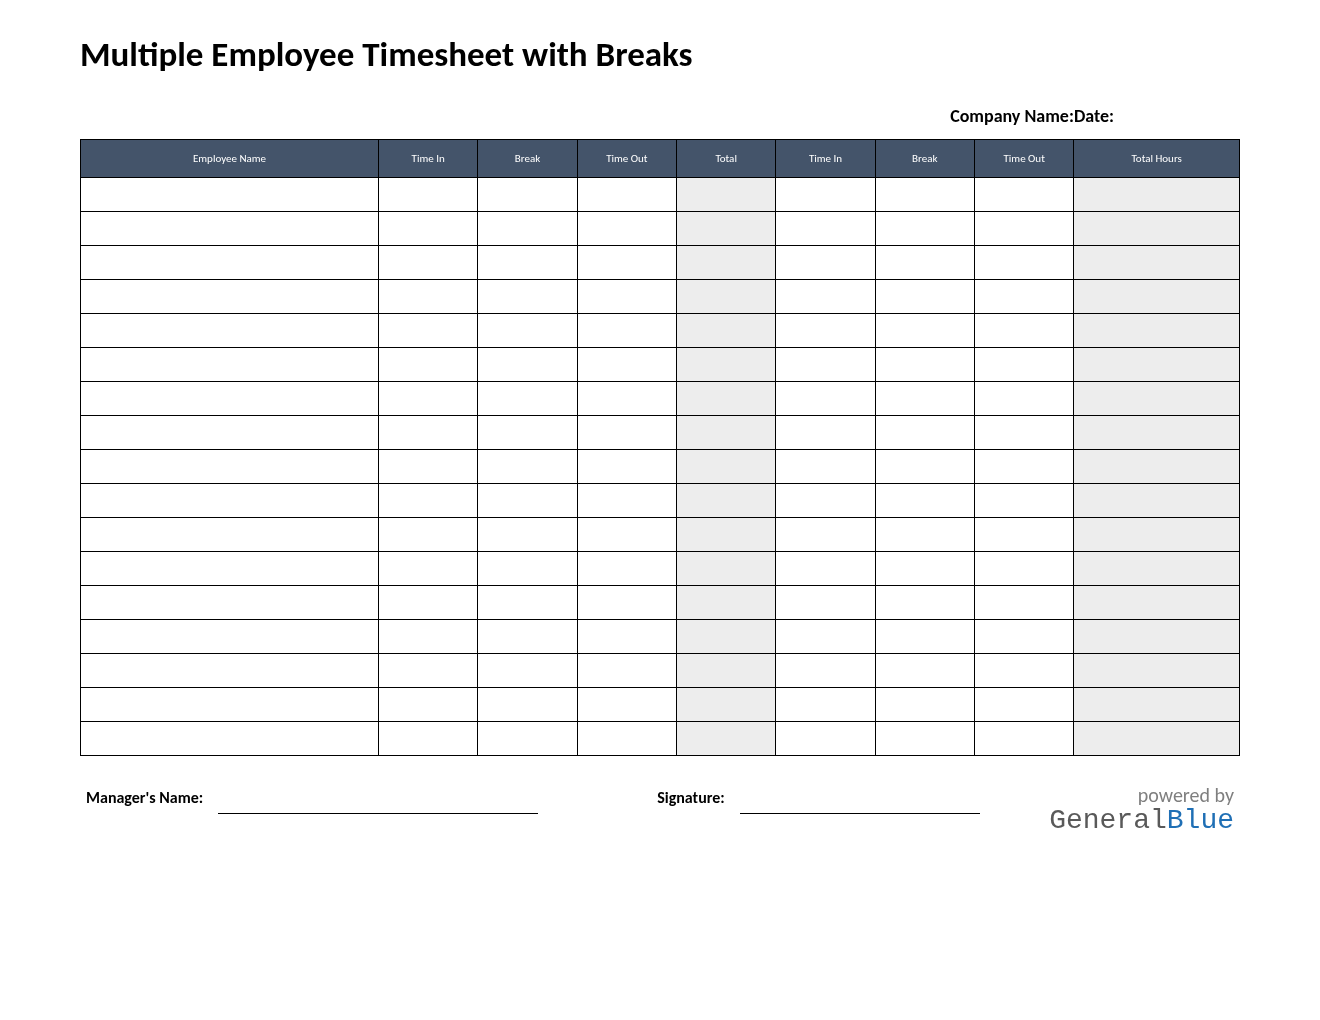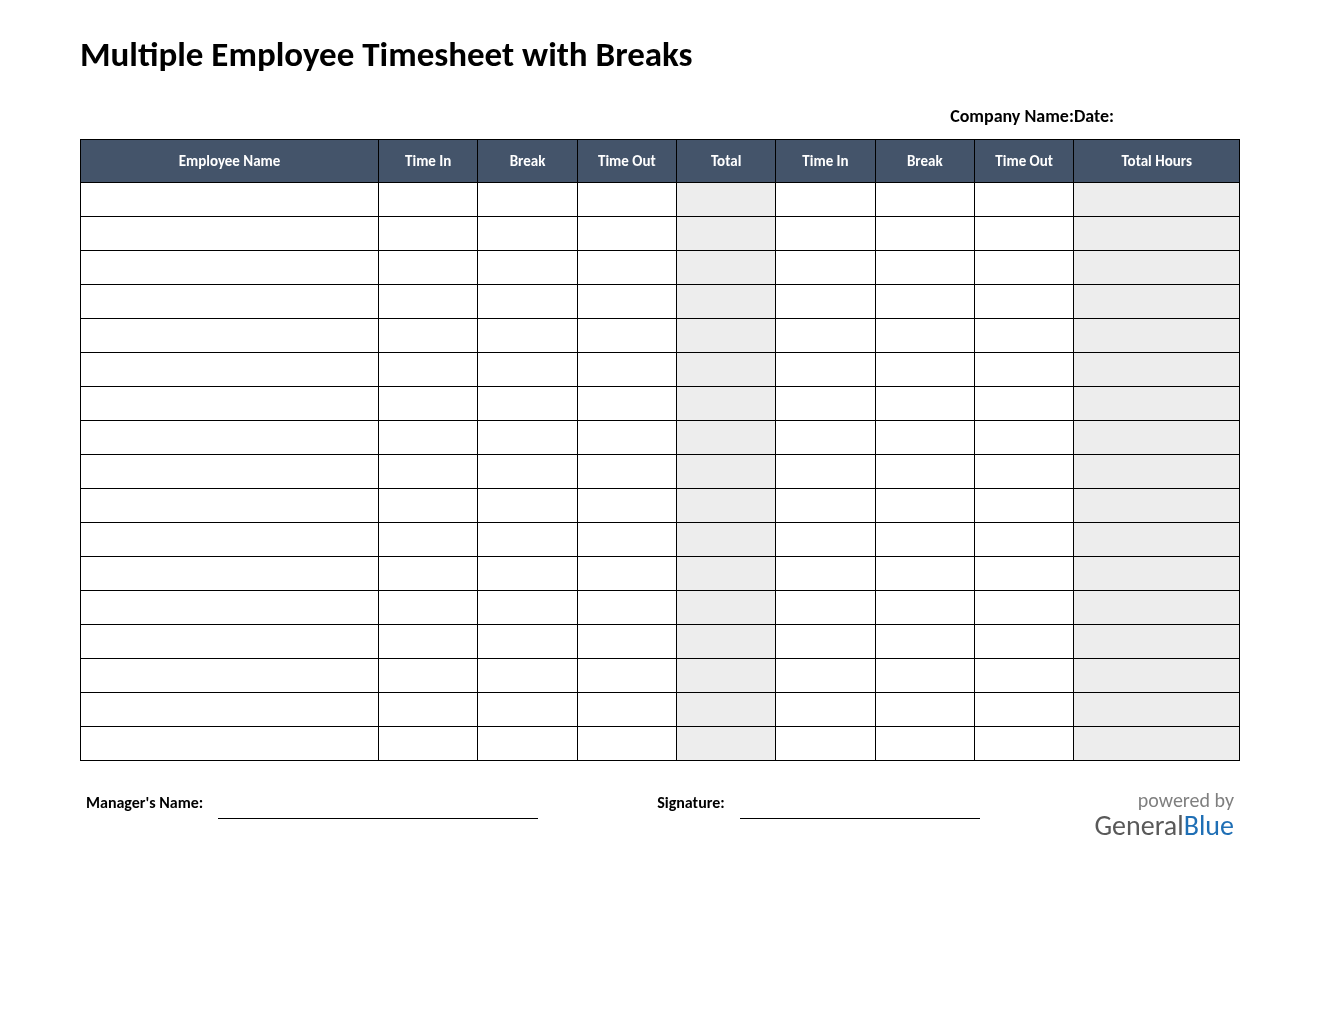--- a/index.html
+++ b/index.html
@@ -35,22 +35,22 @@
     margin-right: 120px;
   }
   table.timesheet {
     width: 100%;
     border-collapse: collapse;
     table-layout: fixed;
   }
   table.timesheet th {
     background: #44546a;
     color: #fff;
-    font-weight: 700;
-    font-size: 15px;
+    font-weight: 400;
+    font-size: 11px;
     padding: 12px 6px;
     border: 1px solid #000;
     text-align: center;
   }
   table.timesheet td {
     border: 1px solid #000;
     height: 34px;
     background: #fff;
   }
   table.timesheet td.shaded {
@@ -94,20 +94,21 @@
     text-align: right;
     line-height: 1.1;
   }
   .brand-top {
     font-size: 20px;
     color: #7f7f7f;
   }
   .brand-main {
     font-size: 28px;
     font-weight: 400;
+    font-family: Liberation Mono, monospace;
   }
   .brand-gen { color: #595959; }
   .brand-blue { color: #1f6fb5; }
 </style>
 </head>
 <body>
 
 <div class="page">
   <h1 class="title">Multiple Employee Timesheet with Breaks</h1>
 

